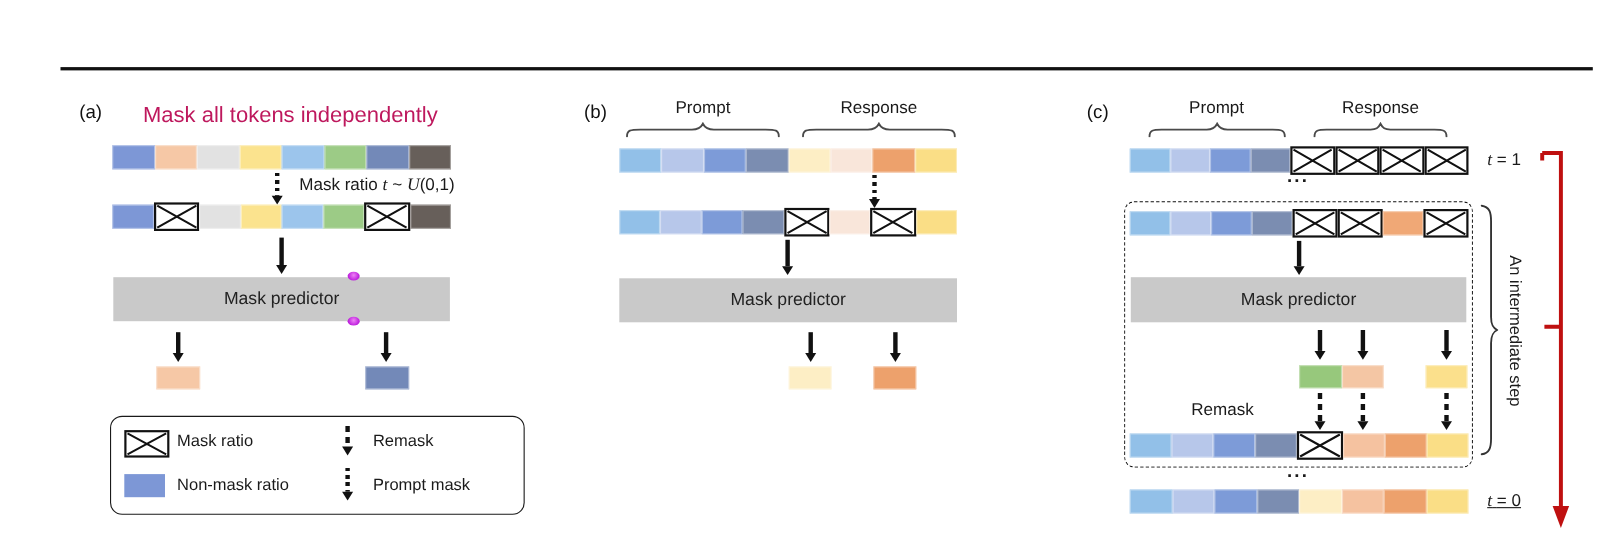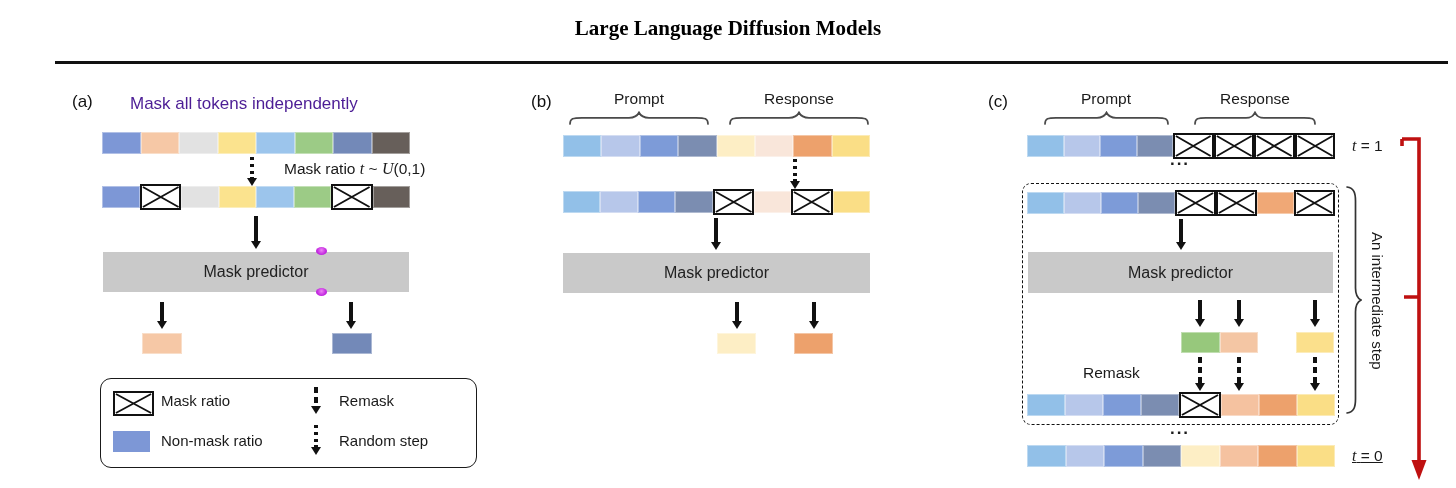--- a/index.html
+++ b/index.html
@@ -2,21 +2,21 @@
 <html><head>
 <meta charset="utf-8">
 <style>
   html,body{margin:0;padding:0;background:#fff;}
   .page{position:relative;width:1456px;height:488px;background:#ffffff;overflow:hidden;
         font-family:"Liberation Sans",sans-serif;color:#1a1a1a;}
   .title{position:absolute;left:0;top:16px;width:100%;text-align:center;
          font-family:"Liberation Serif",serif;font-weight:700;font-size:21px;color:#000;}
   .rule{position:absolute;left:55px;top:61px;width:1393px;height:3px;background:#111;}
   .plabel{position:absolute;font-size:17px;color:#111;}
-  .heading{position:absolute;font-size:17px;color:#4c1d95;}
+  .heading{position:absolute;font-size:20px;color:#be185d;}
   .small-label{position:absolute;font-size:15.5px;color:#1a1a1a;}
   .center-label{position:absolute;font-size:15.5px;color:#1a1a1a;text-align:center;}
   .row{position:absolute;display:flex;height:22px;}
   .cell{flex:1;position:relative;box-shadow:inset 0 0 0 1px rgba(255,255,255,.4);}
   .cell.mask{background:#fff;border:2.2px solid #111;margin:-2px 0;box-shadow:none;}
   .cell.mask svg{position:absolute;inset:0;width:100%;height:100%;display:block;}
   .cell.mask path{stroke:#111;stroke-width:1.9;fill:none;}
   .predictor{position:absolute;background:#c9c9c9;display:flex;align-items:center;justify-content:center;
              font-size:16px;color:#222;}
   .arr{position:absolute;width:12px;display:flex;flex-direction:column;align-items:center;}
@@ -42,42 +42,41 @@
   .vert-text{position:absolute;writing-mode:vertical-rl;text-align:center;font-size:15px;color:#1a1a1a;}
   .dot{position:absolute;width:11px;height:8px;border-radius:50%;
        background:radial-gradient(circle at 50% 40%, #ee82f5 0%, #c32ae0 60%, #a707c9 100%);}
   .red-svg{position:absolute;}
 </style>
 </head>
 <body>
 
 <div class="page">
 
-  <div class="title">Large Language Diffusion Models</div>
   <div class="rule"></div>
 
   <div class="plabel" style="left:72px;top:92px;">(a)</div>
   <div class="heading" style="left:130px;top:94px;">Mask all tokens independently</div>
 
   <div class="row" style="left:102px;top:132px;width:308px;">
       <div class="cell" style="background: rgb(125, 151, 214);"></div>
       <div class="cell" style="background: rgb(246, 200, 166);"></div>
       <div class="cell" style="background: rgb(226, 226, 226);"></div>
       <div class="cell" style="background: rgb(251, 227, 142);"></div>
       <div class="cell" style="background: rgb(156, 197, 236);"></div>
       <div class="cell" style="background: rgb(156, 203, 134);"></div>
       <div class="cell" style="background: rgb(115, 137, 184);"></div>
       <div class="cell" style="background: rgb(103, 95, 90);"></div>
     </div>
 
   <div class="arr dotted" style="left:246px;top:157px;height:29px;">
       <span class="shaft"></span>
       <span class="head"></span>
     </div>
-  <div class="small-label" style="left:284px;top:160px;">
+  <div class="small-label" style="left:272px;top:160px;">
     <span>Mask ratio</span>
     <span class="mvar">t</span>
     <span>~</span>
     <span class="mvar">U</span><span>(0,1)</span>
   </div>
 
   <div class="row" style="left:102px;top:186px;width:308px;">
       <div class="cell" style="background: rgb(125, 151, 214);"></div>
       <div class="cell mask">
         <svg viewBox="0 0 40 22" preserveAspectRatio="none">
@@ -132,21 +131,21 @@
         <span class="shaft"></span>
         <span class="head"></span>
       </div>
     <div class="txt" style="left:238px;top:13px;">Remask</div>
     <div class="legend-swatch" style="background: rgb(125, 151, 214);"></div>
     <div class="txt" style="left:60px;top:53px;">Non-mask ratio</div>
     <div class="arr dotted" style="left:209px;top:46px;height:30px;">
         <span class="shaft"></span>
         <span class="head"></span>
       </div>
-    <div class="txt" style="left:238px;top:53px;">Random step</div>
+    <div class="txt" style="left:238px;top:53px;">Prompt mask</div>
   </div>
 
   <div class="plabel" style="left:531px;top:92px;">(b)</div>
   <div class="center-label" style="left:579px;top:90px;width:120px;">Prompt</div>
   <div class="center-label" style="left:739px;top:90px;width:120px;">Response</div>
   <svg class="brace-svg" style="left:568px;top:111px;" width="142" height="14">
     <path d="M2 13 C2 7.5 5 6.8 14 6.8 L61 6.8 C66 6.8 69 5.5 71 1.5 C73 5.5 76 6.8 81 6.8 L128 6.8 C137 6.8 140 7.5 140 13"></path>
   </svg>
   <svg class="brace-svg" style="left:728px;top:111px;" width="142" height="14">
     <path d="M2 13 C2 7.5 5 6.8 14 6.8 L61 6.8 C66 6.8 69 5.5 71 1.5 C73 5.5 76 6.8 81 6.8 L128 6.8 C137 6.8 140 7.5 140 13"></path>

